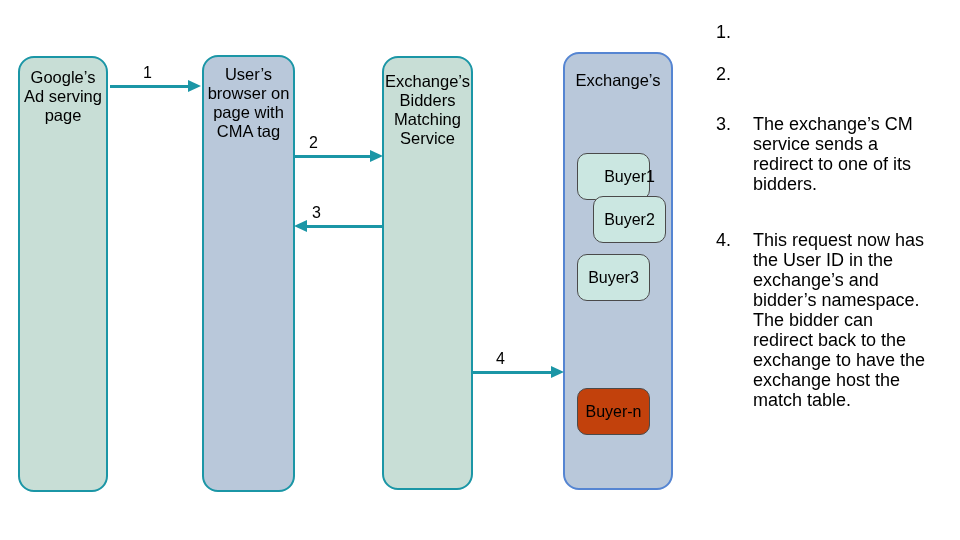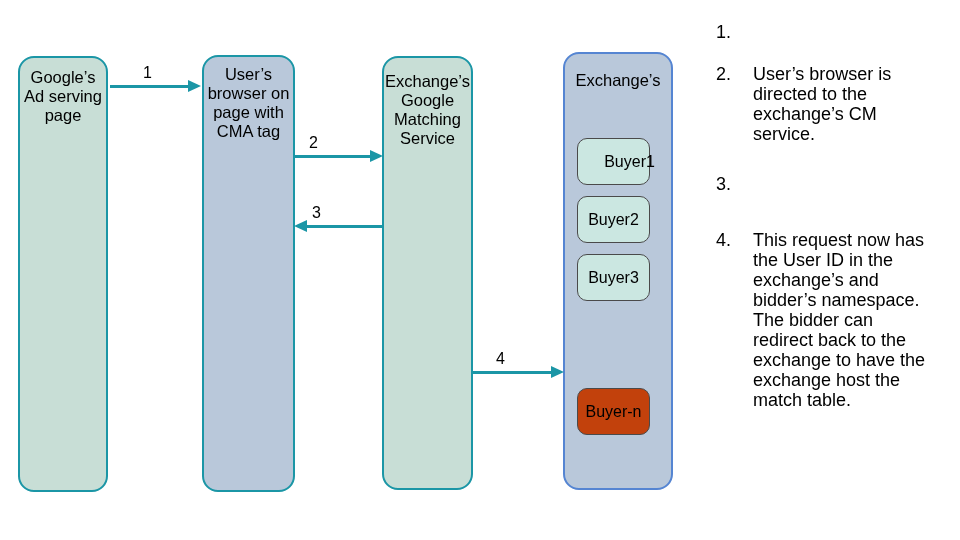--- a/index.html
+++ b/index.html
@@ -43,22 +43,22 @@
     left: 12px;
     width: 73px;
     height: 47px;
     border: 1.5px solid #4a4a4a;
     border-radius: 10px;
     display: flex;
     align-items: center;
     justify-content: center;
     font-size: 16px;
   }
-  .by1 { top: 84px; padding-left: 32px; }
-  .by2 { top: 142px; }
+  .by1 { top: 99px; padding-left: 32px; }
+  .by2 { top: 142px; margin-left: 16px; }
   .by3 { top: 200px; }
   .byn { top: 334px; }
 
   
   .arrow { position: absolute; height: 3px; }
   .arrow .shaft { position: absolute; top: 0; bottom: 0; }
   .arrow.dir-right .shaft { left: 0; right: 11px; }
   .arrow.dir-left  .shaft { left: 11px; right: 0; }
   .arrow .head {
     position: absolute;
@@ -114,21 +114,21 @@
       <div>User’s</div>
       <div>browser on</div>
       <div>page with</div>
       <div>CMA tag</div>
     </div>
   </div>
 
   <div class="node n3" style="background-color: rgb(200, 222, 214); border-color: rgb(27, 150, 166);">
     <div class="lbl">
       <div>Exchange’s</div>
-      <div>Google</div>
+      <div>Bidders</div>
       <div>Matching</div>
       <div>Service</div>
     </div>
   </div>
 
   <div class="node n4" style="background-color: rgb(185, 200, 218); border-color: rgb(85, 133, 210);">
     <div class="lbl">
       <div>Exchange’s</div>
     </div>
     <div class="buyer by1" style="background-color: rgb(203, 231, 225); border-color: rgb(74, 74, 74);">
@@ -168,24 +168,24 @@
     <div class="head" style="border-left-color: rgb(27, 150, 166);"></div>
   </div>
   <div class="alabel l4">4</div>
 
   <div class="steps">
     <div class="step s1">
       <div class="num">1.</div>
     </div>
     <div class="step s2">
       <div class="num">2.</div>
-      <div class="txt">User’s browser is directed to the exchange’s CM service.</div>
     </div>
     <div class="step s3">
       <div class="num">3.</div>
+      <div class="txt">The exchange’s CM service sends a redirect to one of its bidders.</div>
     </div>
     <div class="step s4">
       <div class="num">4.</div>
       <div class="txt">This request now has the User ID in the exchange’s and bidder’s namespace. The bidder can redirect back to the exchange to have the exchange host the match table.</div>
     </div>
   </div>
 
 </div>
 
 </body></html>

